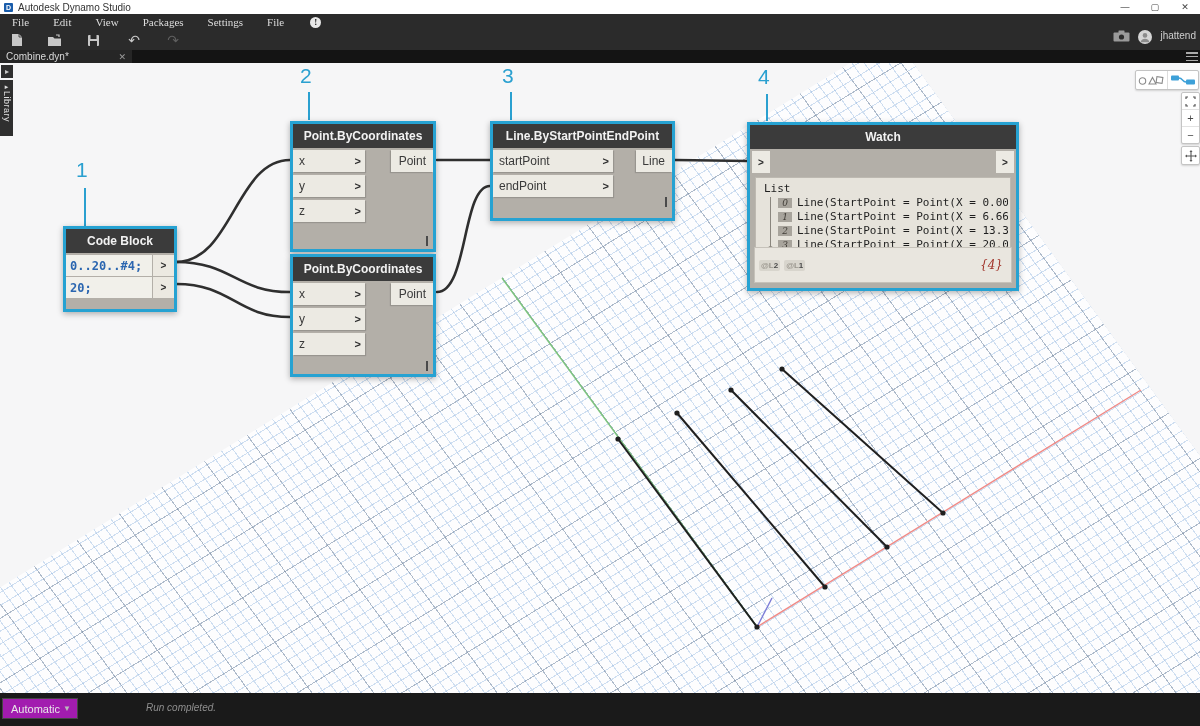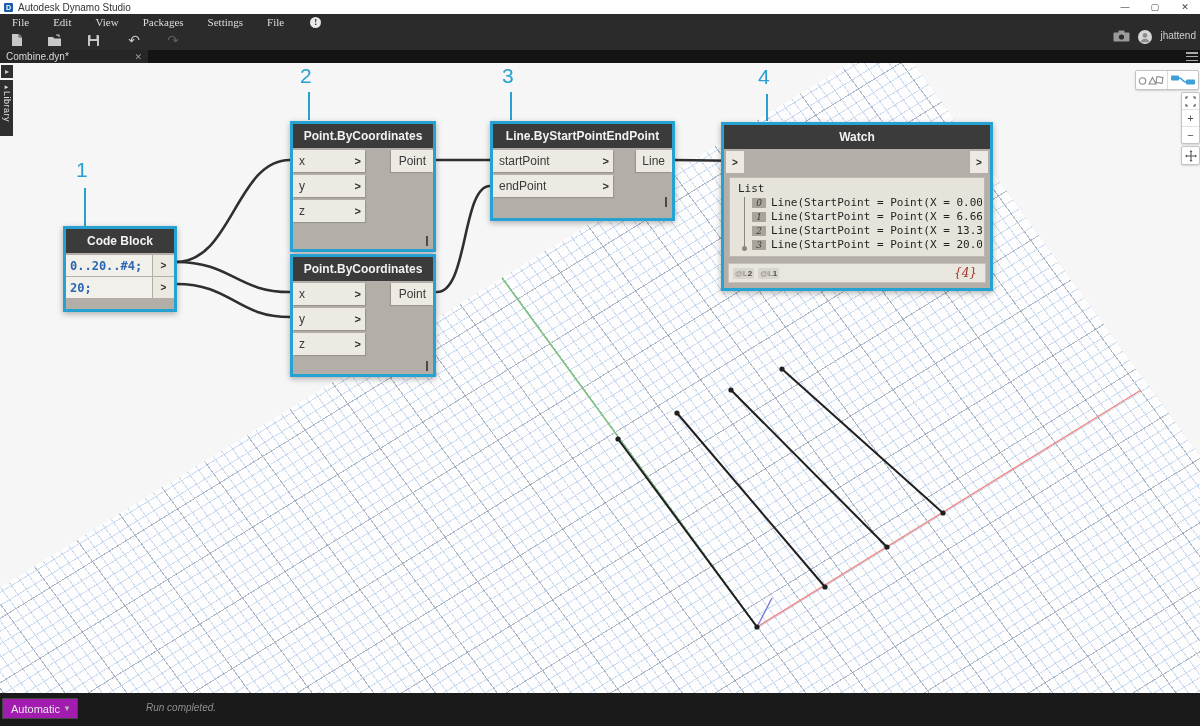--- a/index.html
+++ b/index.html
@@ -16,21 +16,21 @@
   .menubar{position:absolute;left:0;top:14px;width:1200px;height:16px;background:#2b2b2b;
            display:flex;align-items:center;font-size:11px;color:#dedede;font-family:Liberation Serif, serif;}
   .menu-item{padding:0 12px;height:16px;display:flex;align-items:center;}
   .info-icon{width:11px;height:11px;border-radius:50%;background:#e8e8e8;color:#222;
              font-size:9px;font-weight:bold;display:flex;align-items:center;justify-content:center;margin-left:14px;}
   .toolbar{position:absolute;left:0;top:30px;width:1200px;height:20px;background:#2b2b2b;}
   .tool-btn{position:absolute;top:2px;width:18px;height:16px;display:flex;align-items:center;justify-content:center;}
   .toolbar-right{position:absolute;right:4px;top:0;height:20px;display:flex;gap:8px;}
   .username{font-size:10px;color:#cfcfcf;}
   .tabbar{position:absolute;left:0;top:50px;width:1200px;height:13px;background:#141414;}
-  .tab{position:absolute;left:0;top:0;width:148px;height:13px;background:#262626;
+  .tab{position:absolute;left:0;top:0;width:132px;height:13px;background:#262626;
        display:flex;align-items:center;font-size:10px;color:#d8d8d8;}
   .tab-label{padding-left:6px;flex:1;}
   .tab-close{color:#9a9a9a;font-size:9px;padding-right:6px;}
   .tabbar-menu{position:absolute;right:2px;top:2px;width:12px;height:9px;display:flex;flex-direction:column;justify-content:space-between;}
   .tabbar-menu span{display:block;height:1.5px;background:#aaa;}
   
   .canvas-clip{position:absolute;left:0;top:63px;width:1200px;height:630px;overflow:hidden;background:#f6f6f7;}
   .grid-plane{position:absolute;left:0;top:0;width:1910px;height:1732px;background-color:#fdfdfe;
     background-image:
       repeating-linear-gradient(90deg,rgba(120,128,140,0.38) 0 1px,transparent 1px 50px),
@@ -73,21 +73,21 @@
   .watch-panel{position:absolute;left:5px;right:5px;top:28px;height:80px;background:#e6e3db;
                border:1px solid #bdb9b1;box-sizing:border-box;overflow:hidden;
                font-family:"DejaVu Sans Mono",monospace;color:#1e1e1e;}
   .watch-list-header{position:absolute;left:8px;top:4px;font-size:11px;}
   .watch-vline{position:absolute;left:14px;top:19px;width:1px;height:52px;background:#8a867e;}
   .watch-vline::after{content:"";position:absolute;left:-2px;bottom:-2px;width:5px;height:5px;border-radius:50%;background:#8a867e;}
   .watch-row{position:absolute;left:22px;right:2px;height:13px;display:flex;align-items:center;white-space:nowrap;overflow:hidden;}
   .w-idx{display:inline-flex;width:14px;height:10px;background:#a8a49c;color:#3f3b35;
          font-family:"DejaVu Serif",serif;font-style:italic;font-size:9px;align-items:center;justify-content:center;margin-right:5px;flex:none;}
   .w-text{font-size:11px;}
-  .watch-footer{position:absolute;left:4px;right:4px;bottom:4px;height:20px;background:#e9e6df;
+  .watch-footer{position:absolute;left:4px;right:4px;bottom:4px;height:36px;background:#e9e6df;
                 border:1px solid #c6c2ba;box-sizing:border-box;display:flex;align-items:center;}
   .lacing-badge{font-size:8px;font-weight:bold;color:#4a4a4a;background:#d8d5cd;border-radius:2px;
                 padding:1px 2px;margin-left:4px;}
   .lacing-badge::first-letter{color:#9a968e;}
   .watch-count{margin-left:auto;margin-right:8px;font-family:"DejaVu Serif",serif;font-style:italic;
                font-size:12px;color:#a2352b;}
   
   .num-label{position:absolute;color:#2aa0d0;font-size:21px;}
   .label-line{position:absolute;width:2px;background:#2aa0d0;}
   
@@ -227,21 +227,21 @@
         <span class="pname">endPoint</span>
         <span class="parrow">&gt;</span>
       </div>
       <div class="out-strip" style="top:2px;width:36px;">
         <span class="pname">Line</span>
       </div>
       <div class="lacing"></div>
     </div>
   </div>
 
-  <div class="node" style="left:721px;top:122px;width:272px;height:169px;">
+  <div class="node" style="left:747px;top:122px;width:272px;height:169px;">
     <div class="node-header">Watch</div>
     <div class="node-body" style="height:138px;">
       <div class="watch-port" style="left:2px;">&gt;</div>
       <div class="watch-port" style="right:2px;">&gt;</div>
       <div class="watch-panel">
         <div class="watch-list-header">List</div>
         <div class="watch-vline"></div>
         <div class="watch-row" style="top:18px;">
           <span class="w-idx">0</span>
           <span class="w-text">Line(StartPoint = Point(X = 0.000</span>

